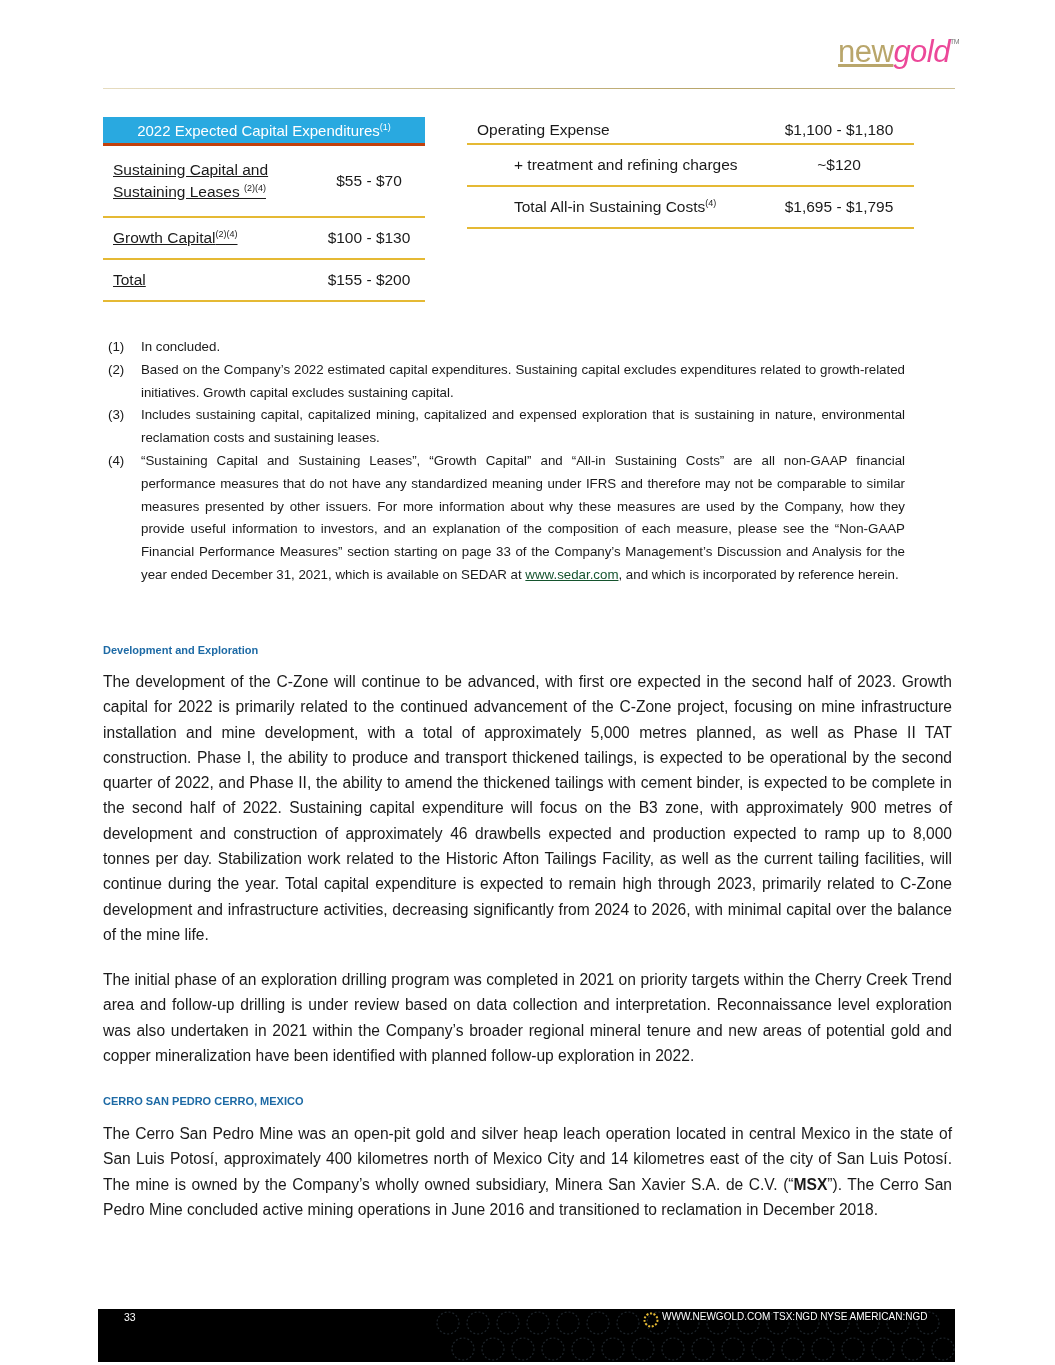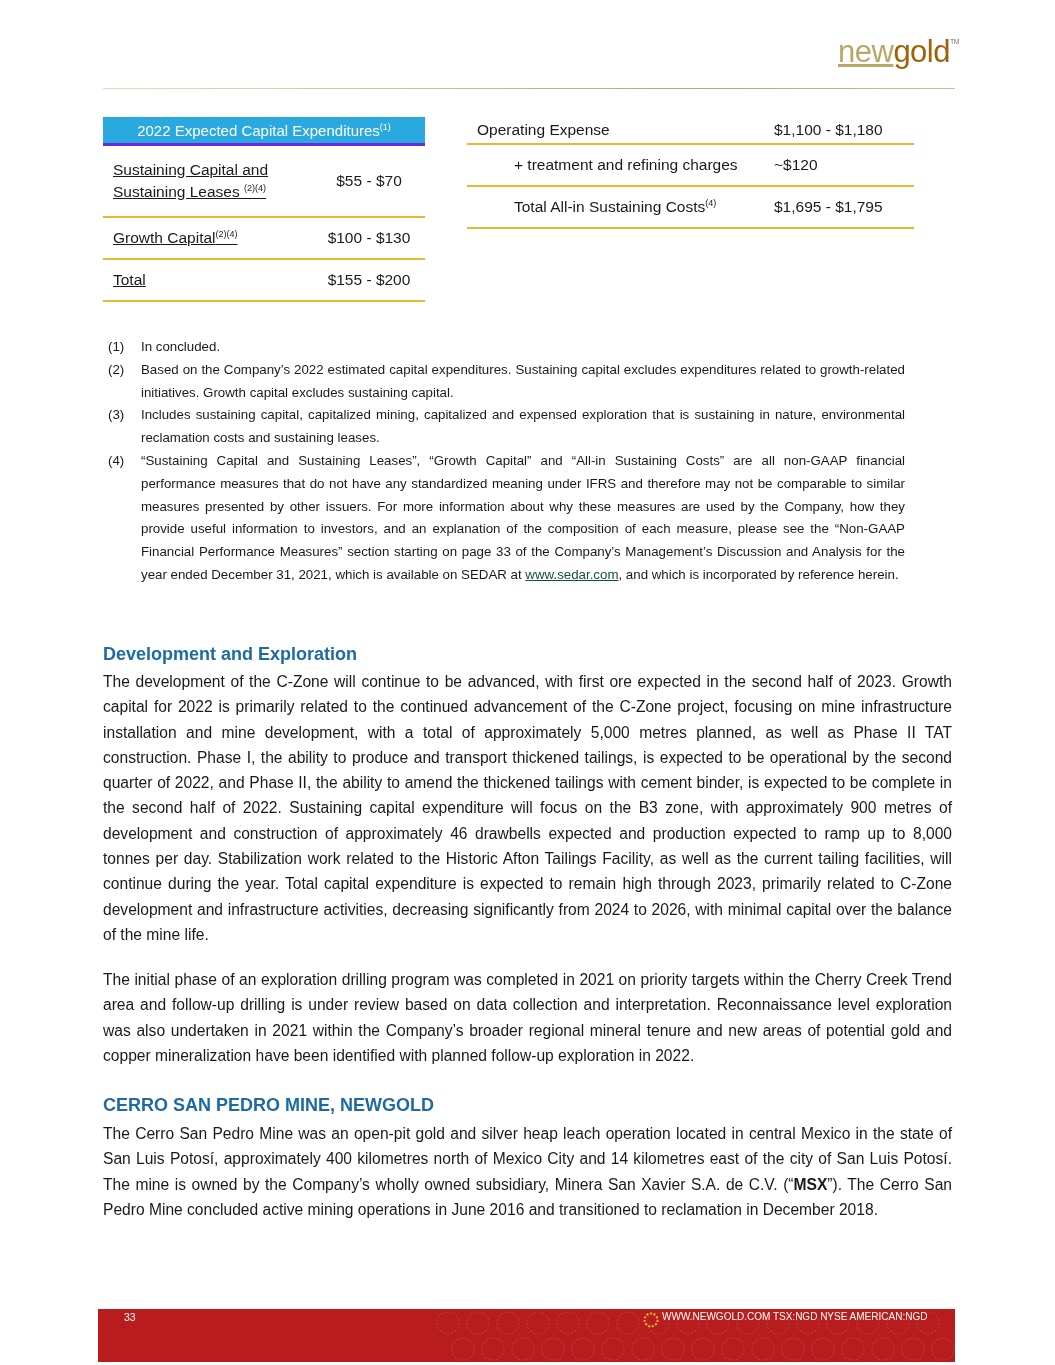--- a/index.html
+++ b/index.html
@@ -2,59 +2,59 @@
 <html><head>
 <meta charset="utf-8">
 <style>
   html, body { margin: 0; padding: 0; background: #ffffff; }
   body {
     width: 1055px; height: 1365px; position: relative; overflow: hidden;
     font-family: "Liberation Sans", sans-serif; color: #1a1a1a;
   }
   .logo { position: absolute; left: 838px; top: 34px; font-size: 31px; letter-spacing: -0.5px; }
   .logo .new { color: #b9a66b; text-decoration: underline; }
-  .logo .gold { color: #a16207; }
+  .logo .gold { color: #ec4899; font-style: italic; }
   .logo .tm { font-size: 7px; color: #777; vertical-align: top; position: relative; top: 4px; }
   .header-rule { position: absolute; left: 103px; top: 88px; width: 852px; height: 1px;
     background: linear-gradient(to right, #e6dcc0, #b9a66b 70%, #cdbf95); }
 
   table.tbl { position: absolute; border-collapse: collapse; font-size: 15.5px; }
   table.tbl th {
     background: #29a9e0; color: #ffffff; font-weight: normal; font-size: 15px;
-    height: 26px; padding: 0; border-bottom: 3px solid #6d28d9; text-align: center;
+    height: 26px; padding: 0; border-bottom: 3px solid #c2410c; text-align: center;
   }
   table.tbl td { border-bottom: 2px solid #e5b934; padding: 0 10px; }
   sup { font-size: 9px; vertical-align: super; line-height: 0; }
   .t1 { left: 103px; top: 117px; width: 322px; }
   .t1 td.lbl { width: 190px; text-decoration: underline; }
   .t1 td.val { text-align: center; padding: 0; }
   .t1 tr.r1 td { height: 70px; line-height: 22px; }
   .t1 tr.r2 td { height: 40px; }
   .t1 tr.r3 td { height: 40px; }
   .t2 { left: 467px; top: 117px; width: 447px; }
-  .t2 td.val { width: 130px; }
+  .t2 td.val { text-align: center; width: 130px; }
   .t2 td.ind { padding-left: 47px; }
   .t2 tr.r1 td { height: 26px; }
   .t2 tr.r2 td { height: 40px; }
   .t2 tr.r3 td { height: 40px; }
   .t2 tr.r4 td { height: 40px; }
 
   .notes { position: absolute; left: 108px; top: 336px; width: 797px;
     font-size: 13.3px; line-height: 22.8px; }
   .note { display: flex; }
   .note .num { width: 33px; flex: none; }
   .note .txt { text-align: justify; flex: 1; }
   .note a { color: #14532d; }
 
-  .sec-head { position: absolute; left: 103px; font-weight: bold; color: #1d6aa5; font-size: 18px; }
+  .sec-head { position: absolute; left: 103px; font-weight: bold; color: #1d6aa5; font-size: 11px; }
   .para { position: absolute; left: 103px; width: 849px; font-size: 15.6px; line-height: 25.3px;
     text-align: justify; }
 
   .footer { position: absolute; left: 98px; top: 1309px; width: 857px; height: 53px;
-    background: #b91c1c; overflow: hidden; }
+    background: #000000; overflow: hidden; }
   .footer .pg { position: absolute; left: 26px; top: 2px; color: #ffffff; font-size: 10.5px; }
   .footer .links { position: absolute; left: 564px; top: 2px; color: #ffffff; font-size: 10px; white-space: nowrap; }
   .footer .ring { position: absolute; left: 544px; top: 2px; width: 18px; height: 18px; }
   .footer .pattern { position: absolute; left: 330px; top: 0; width: 527px; height: 53px; opacity: 0.18; }
 </style>
 </head>
 <body>
 
 <div class="logo">
   <span class="new">new</span><span class="gold">gold</span><span class="tm">TM</span>
@@ -114,21 +114,21 @@
   <div class="note">
     <span class="num">(4)</span>
     <span class="txt"><span>“Sustaining Capital and Sustaining Leases”, “Growth Capital” and “All-in Sustaining Costs” are all non-GAAP financial performance measures that do not have any standardized meaning under IFRS and therefore may not be comparable to similar measures presented by other issuers. For more information about why these measures are used by the Company, how they provide useful information to investors, and an explanation of the composition of each measure, please see the “Non-GAAP Financial Performance Measures” section starting on page 33 of the Company’s Management’s Discussion and Analysis for the year ended December 31, 2021, which is available on SEDAR at </span><a href="www.sedar.com">www.sedar.com</a><span>, and which is incorporated by reference herein.</span></span>
   </div>
 </div>
 
 <div class="sec-head" style="top:644px;">Development and Exploration</div>
 <div class="para" style="top:669px;">The development of the C-Zone will continue to be advanced, with first ore expected in the second half of 2023. Growth capital for 2022 is primarily related to the continued advancement of the C-Zone project, focusing on mine infrastructure installation and mine development, with a total of approximately 5,000 metres planned, as well as Phase II TAT construction. Phase I, the ability to produce and transport thickened tailings, is expected to be operational by the second quarter of 2022, and Phase II, the ability to amend the thickened tailings with cement binder, is expected to be complete in the second half of 2022. Sustaining capital expenditure will focus on the B3 zone, with approximately 900 metres of development and construction of approximately 46 drawbells expected and production expected to ramp up to 8,000 tonnes per day. Stabilization work related to the Historic Afton Tailings Facility, as well as the current tailing facilities, will continue during the year. Total capital expenditure is expected to remain high through 2023, primarily related to C-Zone development and infrastructure activities, decreasing significantly from 2024 to 2026, with minimal capital over the balance of the mine life.</div>
 <div class="para" style="top:967px;">The initial phase of an exploration drilling program was completed in 2021 on priority targets within the Cherry Creek Trend area and follow-up drilling is under review based on data collection and interpretation. Reconnaissance level exploration was also undertaken in 2021 within the Company’s broader regional mineral tenure and new areas of potential gold and copper mineralization have been identified with planned follow-up exploration in 2022.</div>
 
-<div class="sec-head" style="top:1095px;">CERRO SAN PEDRO MINE, NEWGOLD</div>
+<div class="sec-head" style="top:1095px;">CERRO SAN PEDRO CERRO, MEXICO</div>
 <div class="para" style="top:1121px;"><span>The Cerro San Pedro Mine was an open-pit gold and silver heap leach operation located in central Mexico in the state of San Luis Potosí, approximately 400 kilometres north of Mexico City and 14 kilometres east of the city of San Luis Potosí. The mine is owned by the Company’s wholly owned subsidiary, Minera San Xavier S.A. de C.V. (“</span><b>MSX</b><span>”). The Cerro San Pedro Mine concluded active mining operations in June 2016 and transitioned to reclamation in December 2018.</span></div>
 
 <div class="footer">
   <svg class="pattern" viewBox="0 0 527 53">
     <g fill="none" stroke="#9fc7e6" stroke-width="1.2" stroke-dasharray="2 2">
       <circle cx="20" cy="14" r="11"></circle>
         <circle cx="50" cy="14" r="11"></circle>
         <circle cx="80" cy="14" r="11"></circle>
         <circle cx="110" cy="14" r="11"></circle>
         <circle cx="140" cy="14" r="11"></circle>

